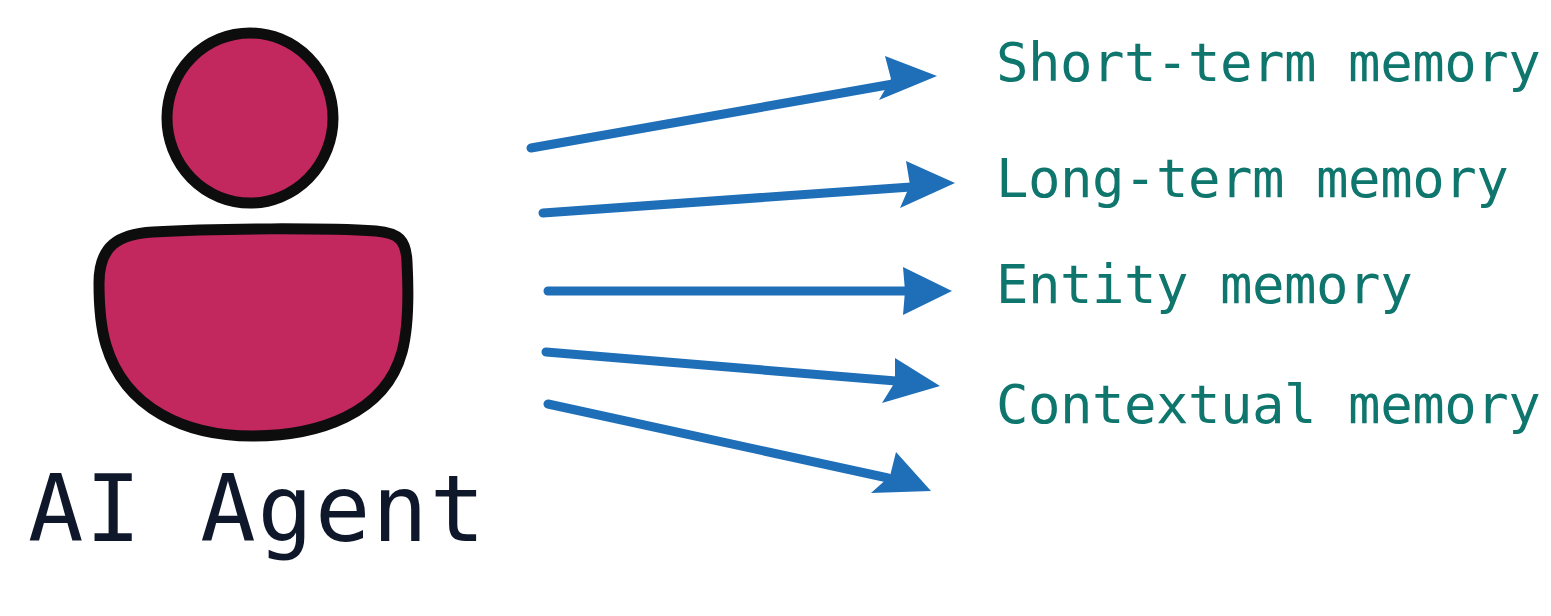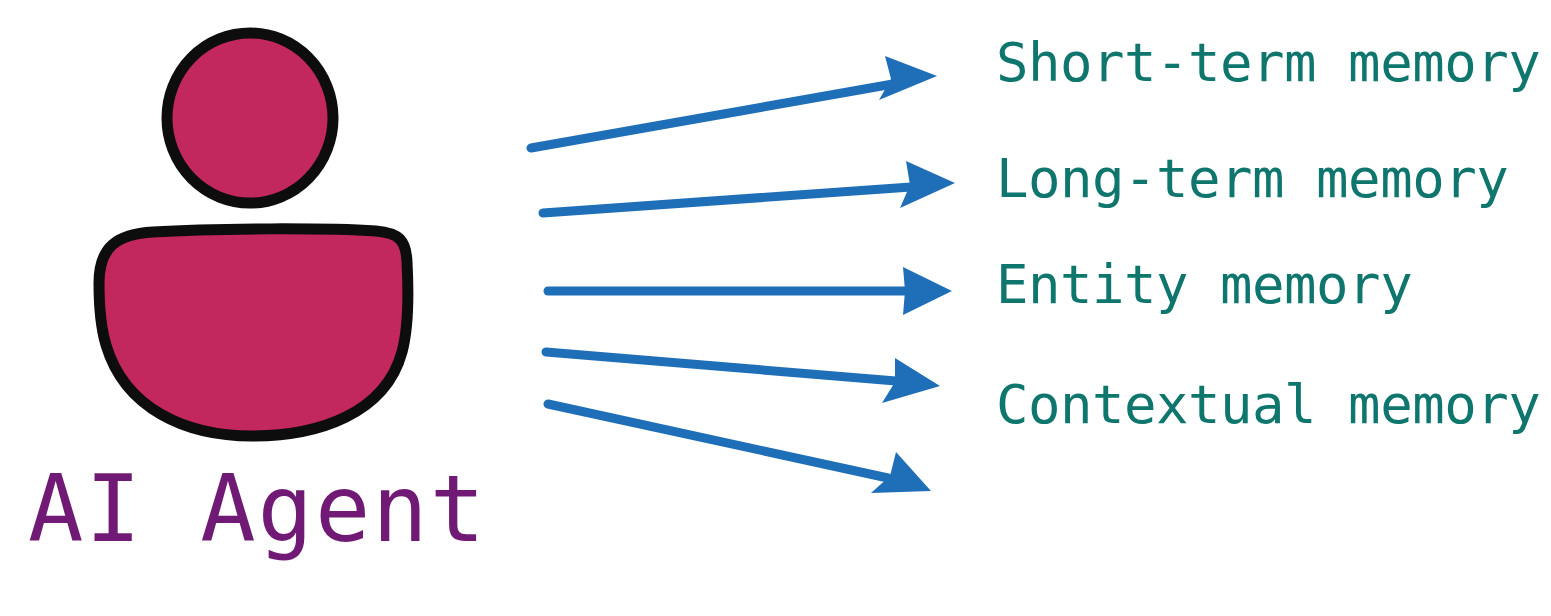--- a/index.html
+++ b/index.html
@@ -33,21 +33,21 @@
     letter-spacing: -0.5px;
     line-height: 1;
   }
   #agent-caption {
     position: absolute;
     left: 28px;
     top: 464px;
     font-family: "DejaVu Sans Mono", monospace;
     font-size: 92px;
     font-weight: 400;
-    color: #701a75;
+    color: #0f172a;
     white-space: nowrap;
     letter-spacing: 2px;
     line-height: 1;
   }
   .lbl-0 { left: 996px; top: 36px; }
   .lbl-1 { left: 996px; top: 152px; }
   .lbl-2 { left: 996px; top: 258px; }
   .lbl-3 { left: 996px; top: 378px; }
   .lbl-4 { left: 996px; top: 464px; }
 </style>

